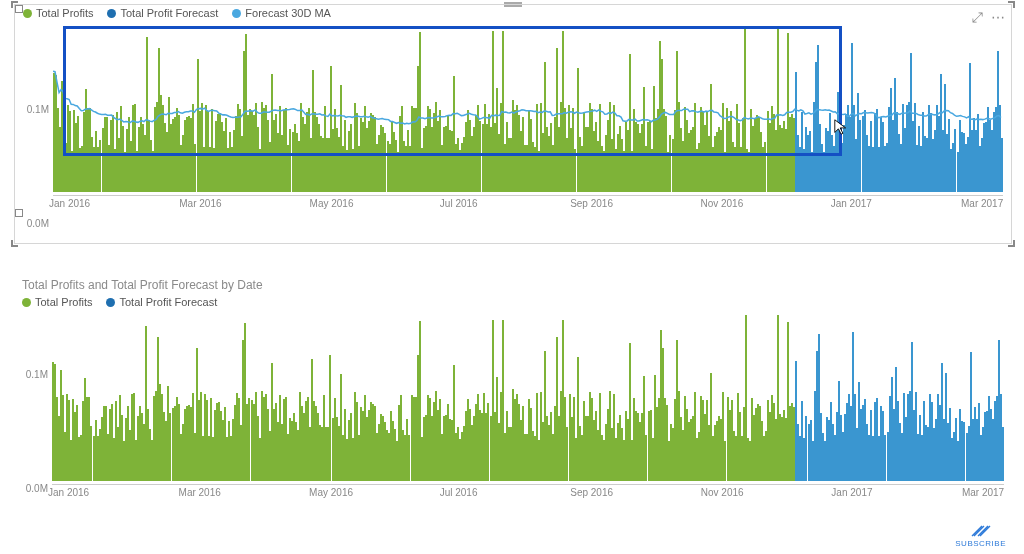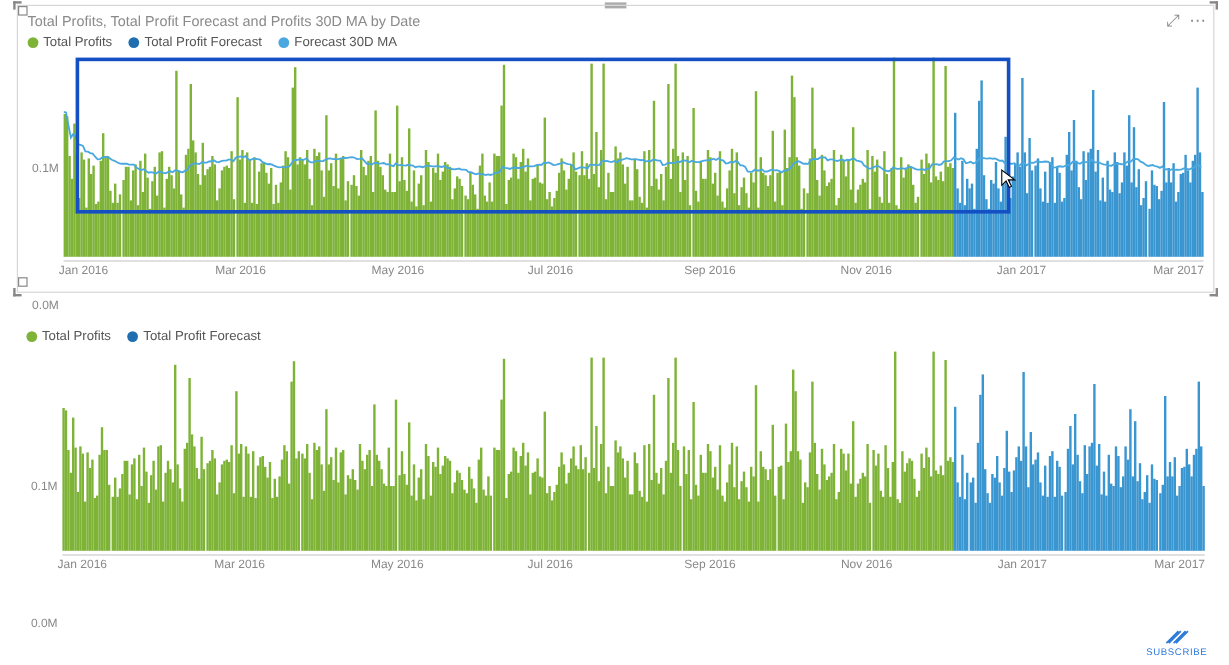--- a/index.html
+++ b/index.html
@@ -64,21 +64,21 @@
   .header-icons span { cursor:pointer; }
   .plot-wrap {
     position: relative;
     height: 170px;
     margin: 0 8px 0 38px;
   }
   .y-axis {
     position:absolute; left:6px; top:48px; height:170px; width:30px;
     font-size:10px; color:#888;
   }
-  .y-axis .ylab { position:absolute; right:2px; transform:translateY(-50%);margin-top:32px; }
+  .y-axis .ylab { position:absolute; right:2px; transform:translateY(-50%); }
   .x-axis {
     position:relative;
     margin: 2px 8px 0 38px;
     height:14px;
     font-size:10px; color:#888;
     border-top:1px solid #ccc;
   }
   .x-axis .xlab { position:absolute; top:2px; transform:translateX(-4px); white-space:nowrap;}
   .plot {
     position:absolute; inset:0;
@@ -115,21 +115,20 @@
   <div class="corner-tr"></div>
   <div class="corner-bl"></div>
   <div class="corner-br"></div>
   <div class="grip-top"></div>
 
   <div class="header-icons">
     <span>⤢</span>
     <span>⋯</span>
   </div>
 
-  <div class="title">Total Profits, Total Profit Forecast and Profits 30D MA by Date</div>
 
   <div class="legend">
     <div class="legend-item">
       <span class="dot" style="background:#7eb338"></span>
       <span>Total Profits</span>
     </div>
     <div class="legend-item">
       <span class="dot" style="background:#1f6fb0"></span>
       <span>Total Profit Forecast</span>
     </div>
@@ -632,20 +631,21 @@
       <div class="xlab" style="left: 27.4286%;">May 2016</div>
       <div class="xlab" style="left: 41.1429%;">Jul 2016</div>
       <div class="xlab" style="left: 54.8571%;">Sep 2016</div>
       <div class="xlab" style="left: 68.5714%;">Nov 2016</div>
       <div class="xlab" style="left: 82.2857%;">Jan 2017</div>
       <div class="xlab" style="left: 96%;">Mar 2017</div>
     </div>
 </div>
 
 <div class="visual bottom">
+  <div class="title">Total Profits and Total Profit Forecast by Date</div>
 
   <div class="legend">
     <div class="legend-item">
       <span class="dot" style="background:#7eb338"></span>
       <span>Total Profits</span>
     </div>
     <div class="legend-item">
       <span class="dot" style="background:#1f6fb0"></span>
       <span>Total Profit Forecast</span>
     </div>

